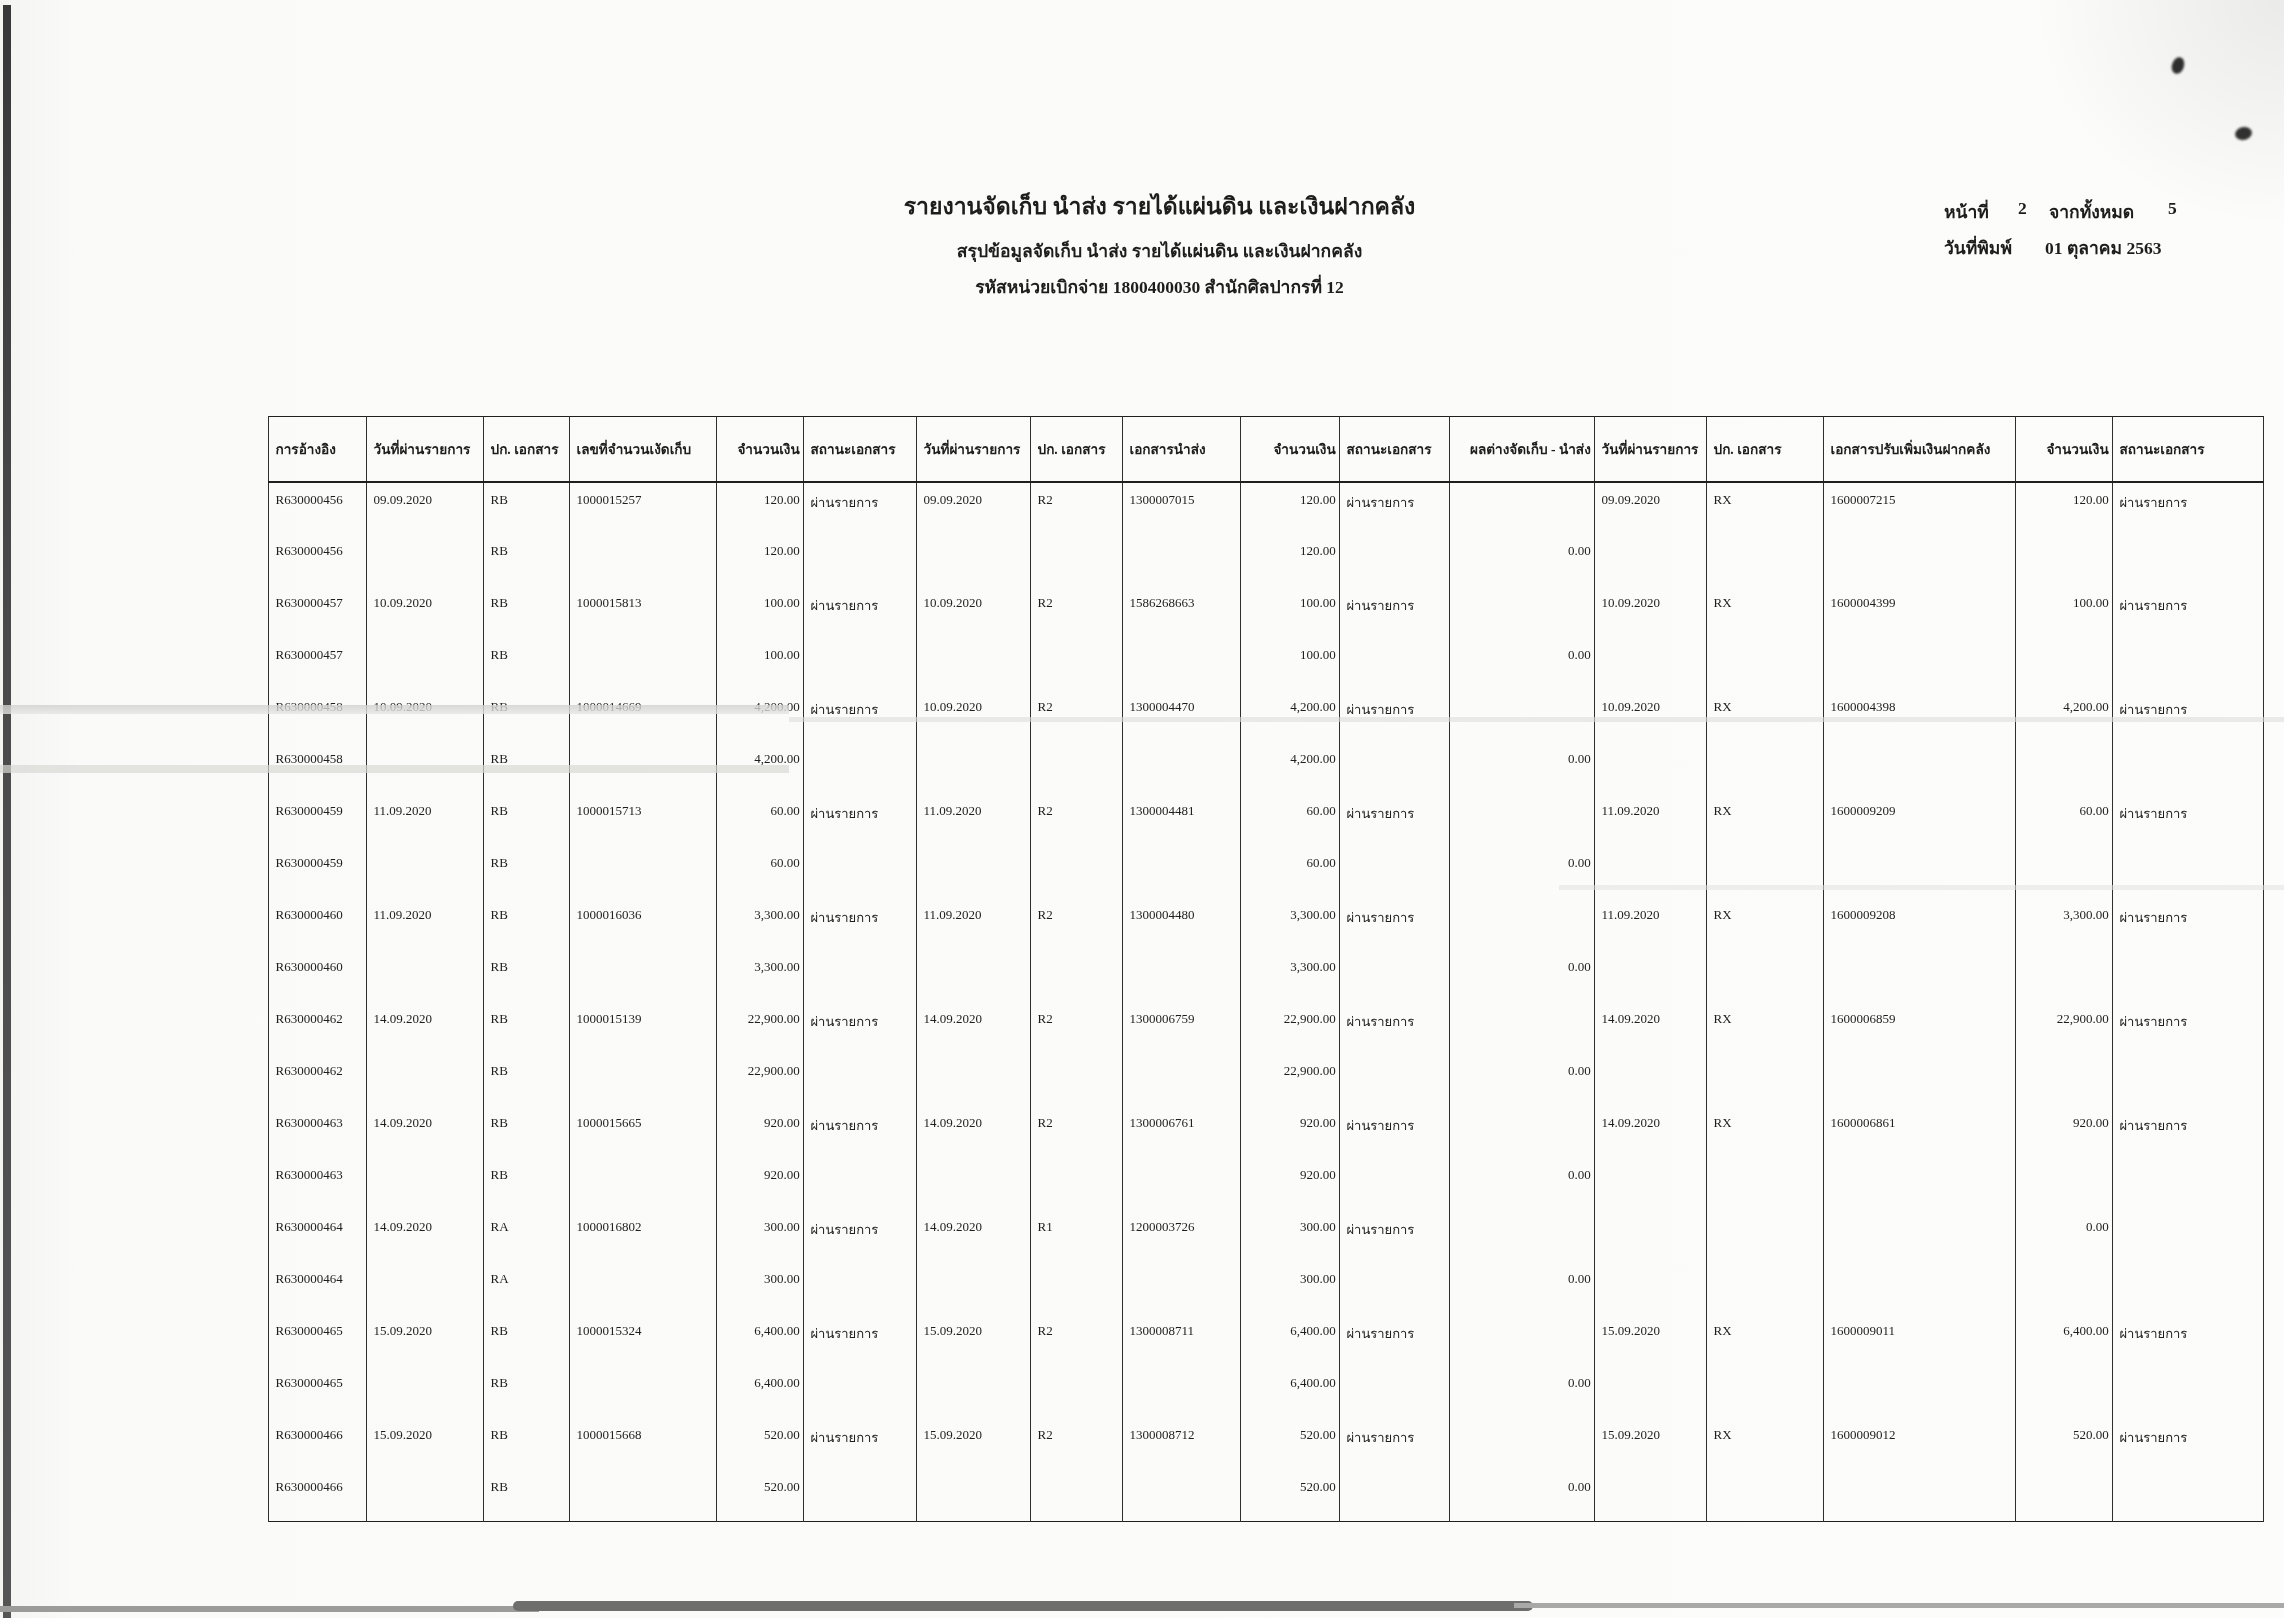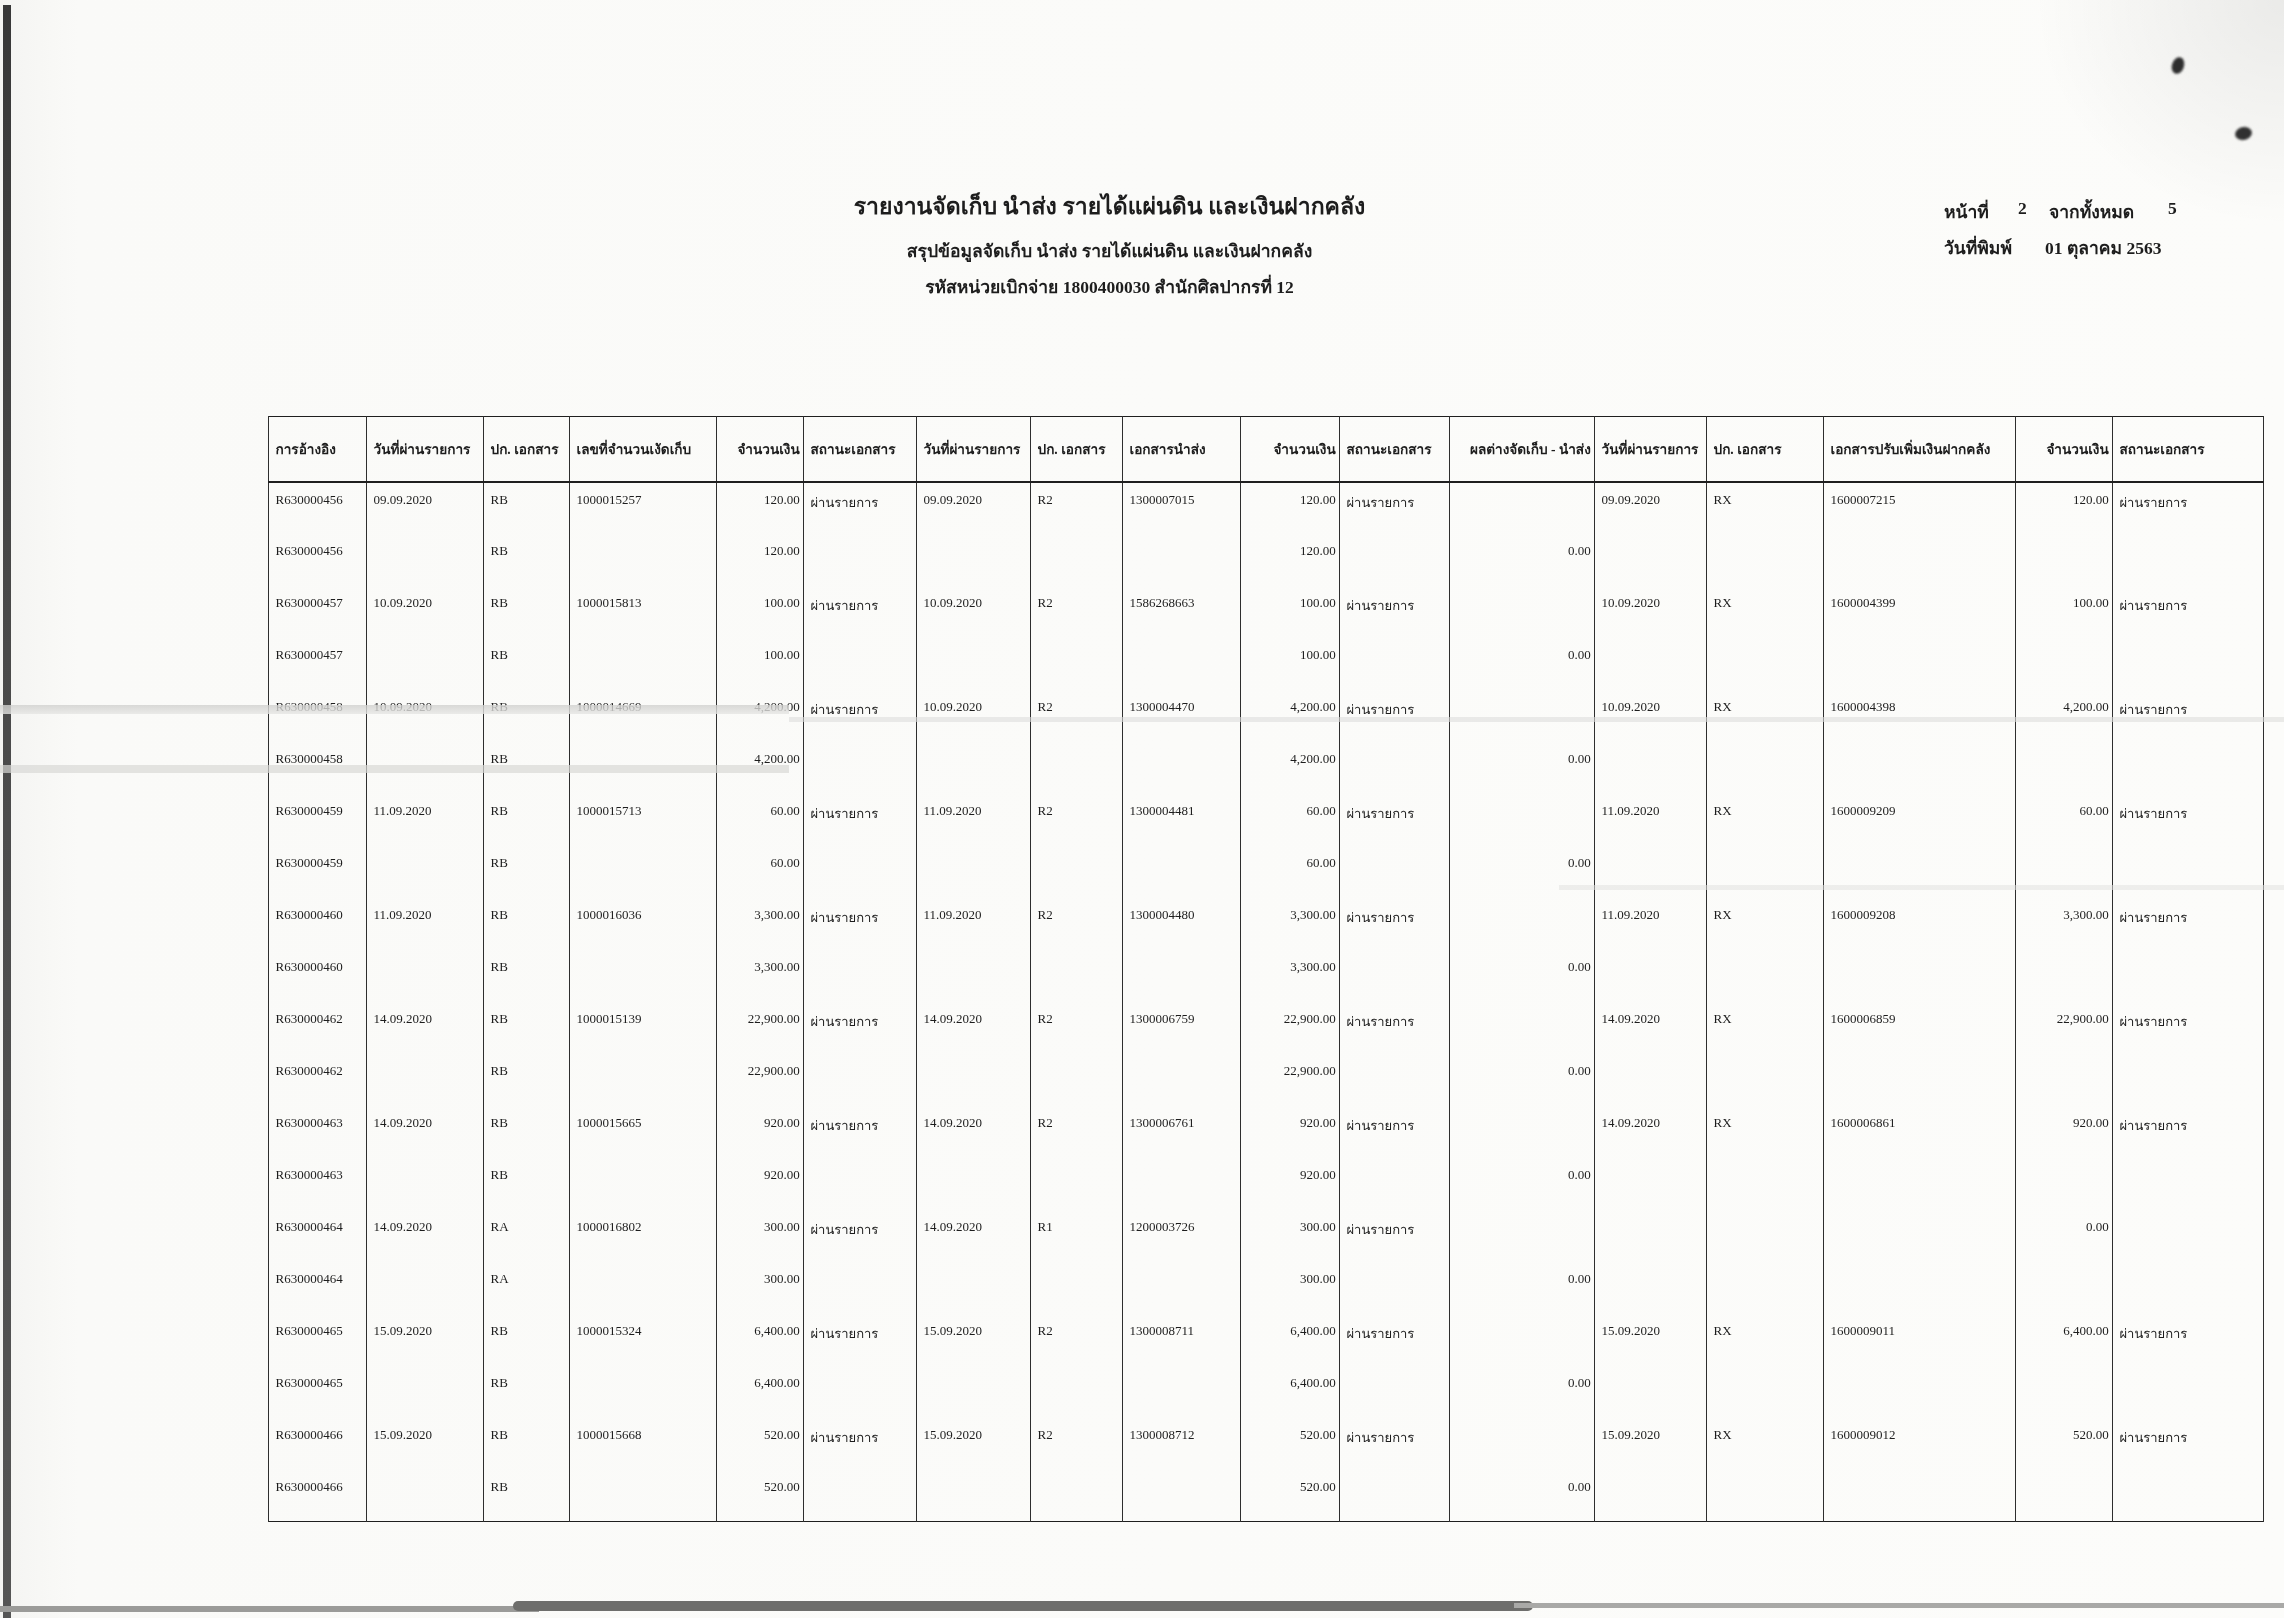--- a/index.html
+++ b/index.html
@@ -24,21 +24,21 @@
     background:#dededc;opacity:.6;z-index:5;}
   .streak-b{position:absolute;left:0;top:765px;width:789px;height:7.8px;
     background:#d8d8d6;opacity:.7;z-index:5;}
   .streak-c{position:absolute;left:1559px;top:885px;width:725px;height:4.5px;
     background:#e2e2e0;opacity:.55;z-index:5;}
   .bottom-shadow-l{position:absolute;left:0;top:1606px;width:539px;height:5.8px;background:#9b9b99;}
   .bottom-shadow-m{position:absolute;left:513px;top:1601px;width:1020px;height:10.4px;
     background:#6e6e6c;border-radius:5.2px;}
   .bottom-shadow-r{position:absolute;left:1514px;top:1603px;width:770px;height:5.2px;background:#a9a9a7;}
   
-  .title-block{position:absolute;left:552px;top:195px;width:1115px;text-align:center;z-index:2;}
+  .title-block{position:absolute;left:602px;top:195px;width:1115px;text-align:center;z-index:2;}
   .title-main{font-size:23px;font-weight:bold;line-height:1;margin-bottom:25px;}
   .title-sub{font-size:17.5px;font-weight:bold;line-height:1;margin-bottom:18px;}
   .page-info{position:absolute;left:1944px;top:198px;width:299px;height:71px;z-index:2;
     font-size:17.5px;font-weight:bold;}
   .pi{position:absolute;white-space:nowrap;}
   .pi-l1{top:0;}  .pi-l2{top:36px;}
   .pi-a{left:0;} .pi-b{left:74px;} .pi-c{left:105px;} .pi-d{left:224px;} .pi-e{left:101px;}
   
   .table-wrap{position:absolute;left:235px;top:416px;z-index:2;margin-left:33px;}
   table{border-collapse:collapse;table-layout:fixed;width:1996px;

